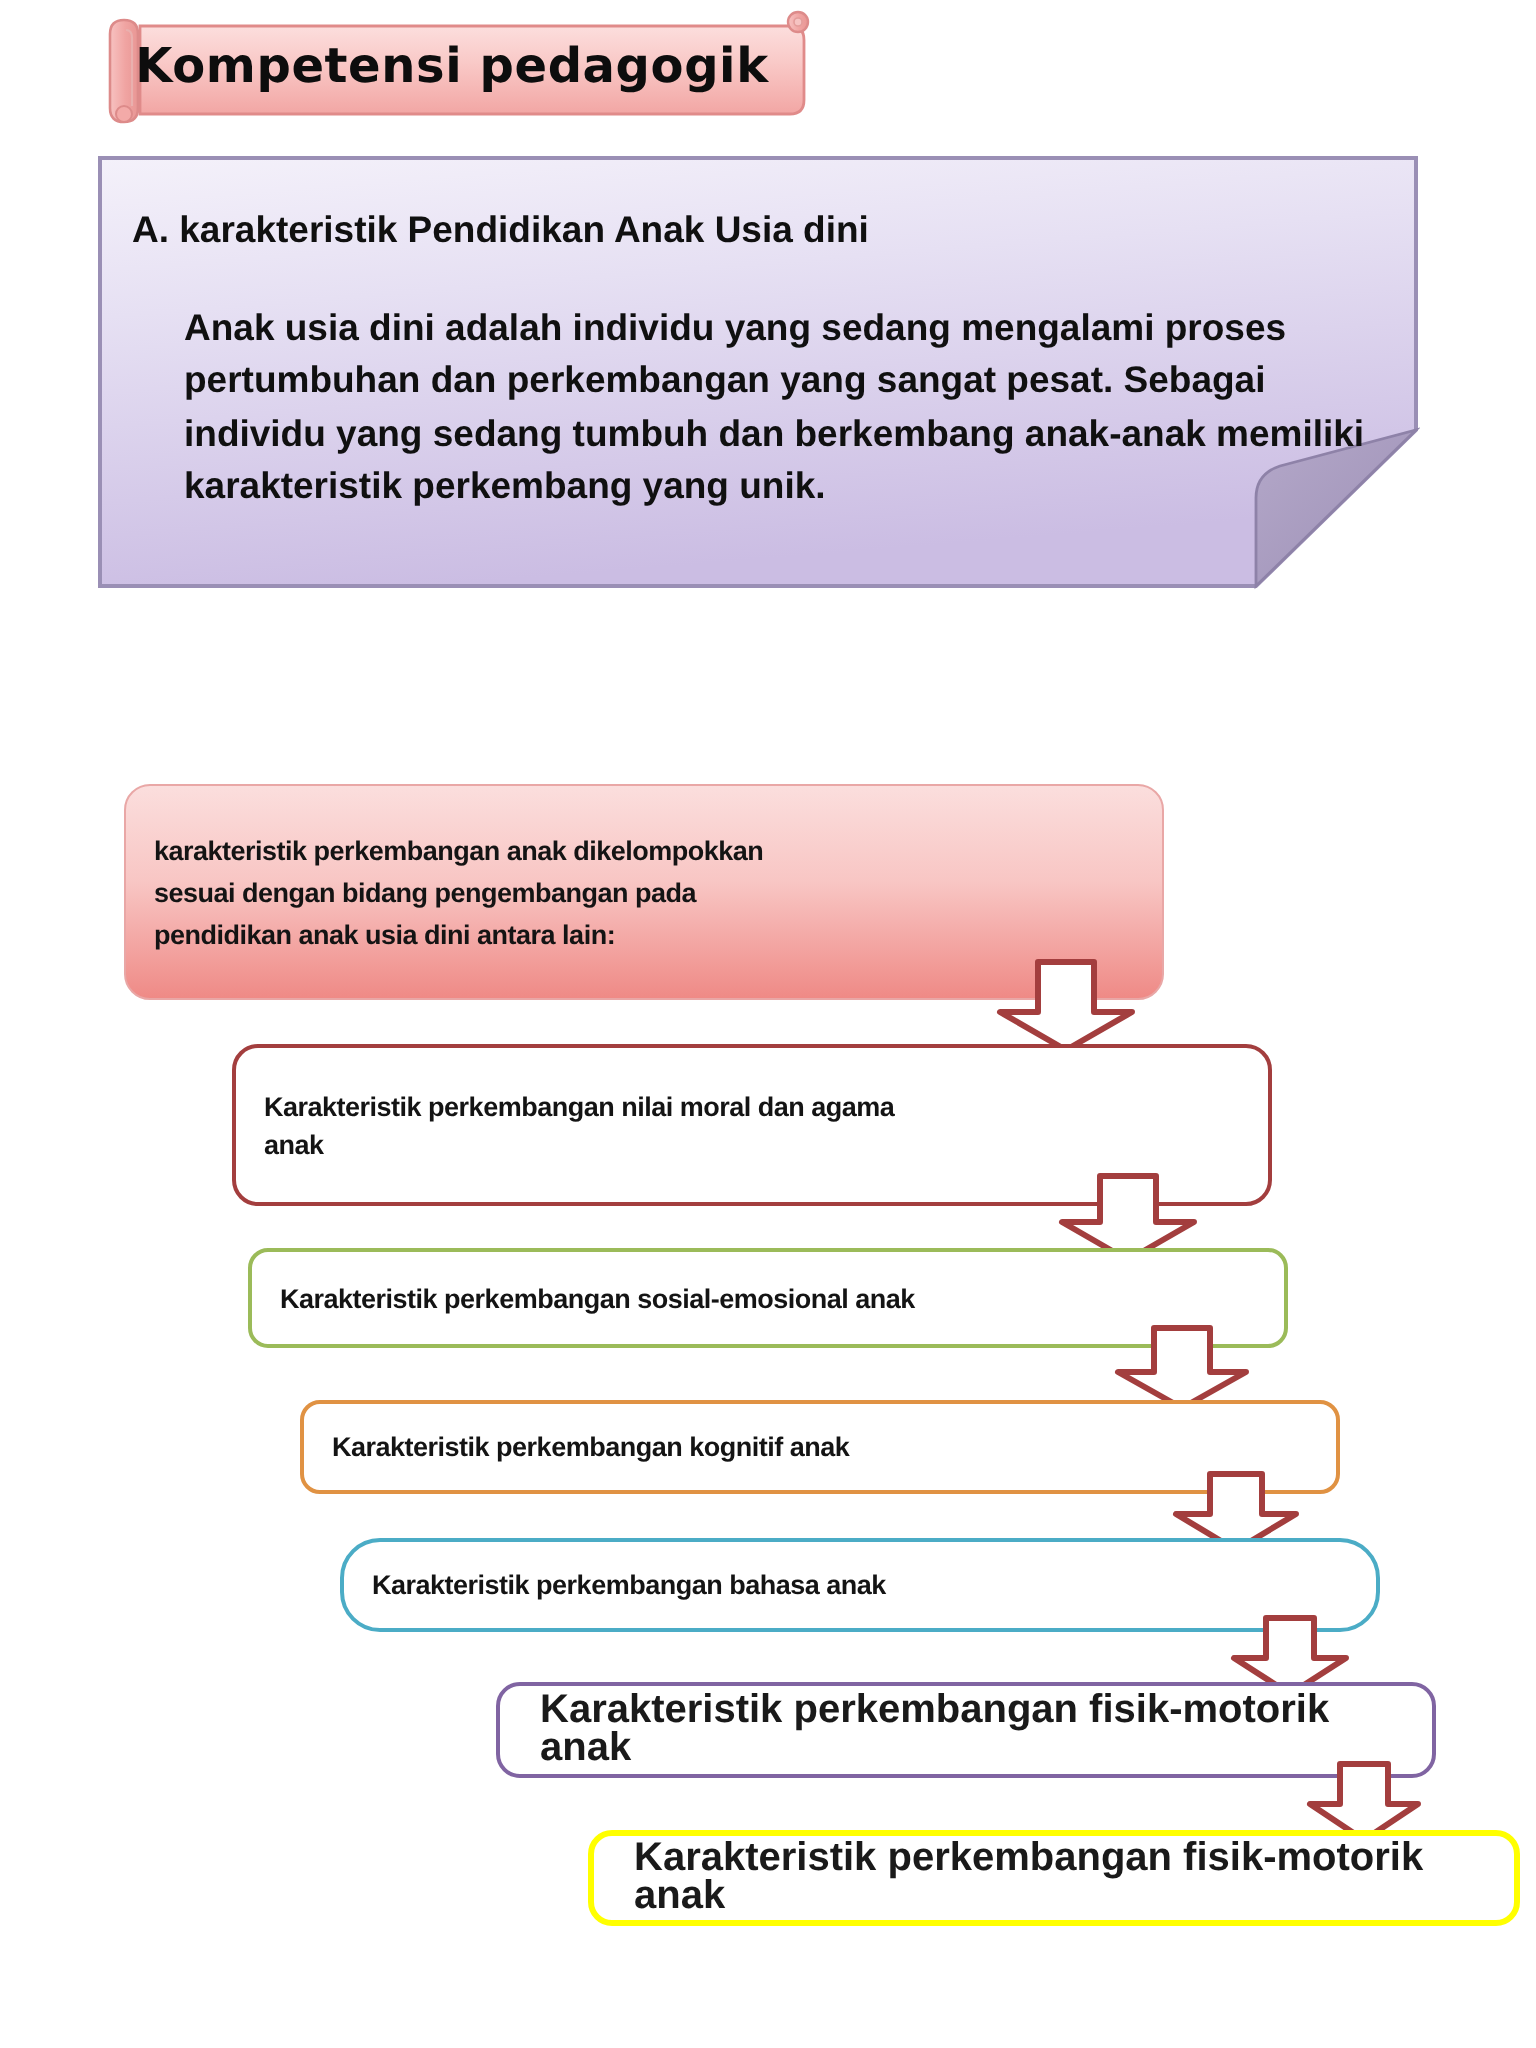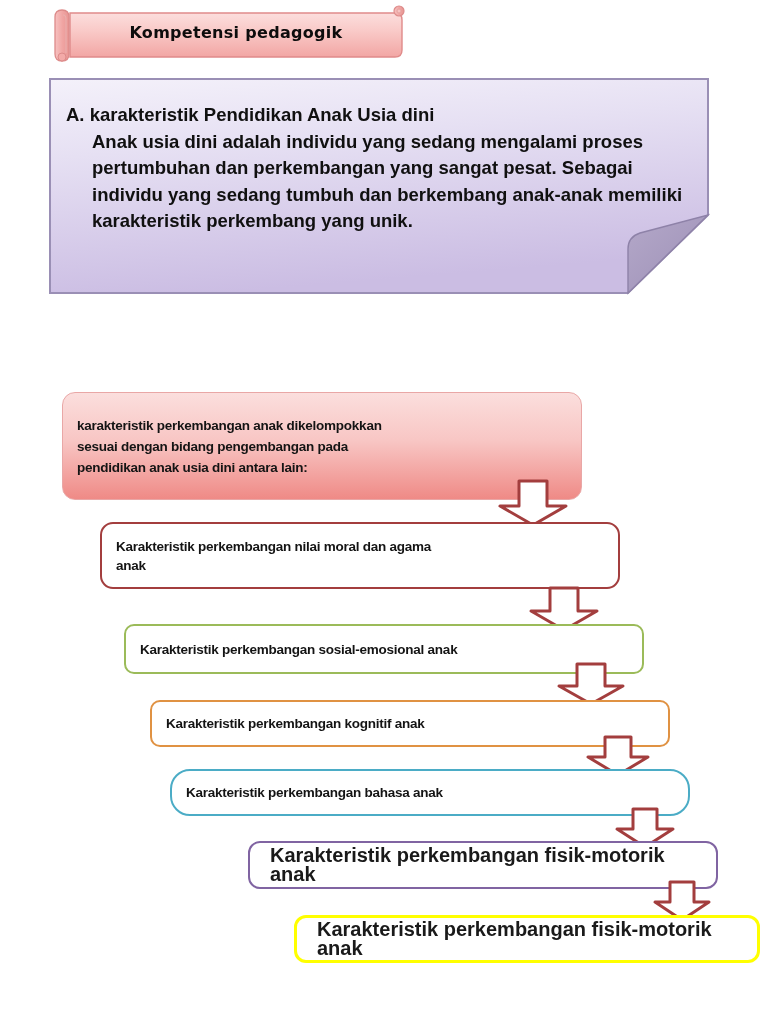--- a/index.html
+++ b/index.html
@@ -34,30 +34,30 @@
   .title-banner svg {
     position: absolute;
     left: 0;
     top: 0;
     width: 355px;
     height: 55px;
     overflow: visible;
   }
   .title-text {
     position: absolute;
-    left: 26px;
+    left: 16px;
     top: 0;
     width: 320px;
     height: 55px;
     display: flex;
     align-items: center;
     justify-content: center;
     font-family: "DejaVu Sans", sans-serif;
     font-weight: bold;
-    font-size: 16px;
+    font-size: 24px;
     letter-spacing: 0.3px;
     color: #0d0d0d;
     white-space: nowrap;
   }
 
   
   .body-box {
     position: absolute;
     left: 48px;
     top: 77px;
@@ -79,20 +79,21 @@
     font-weight: bold;
     font-size: 18.5px;
     line-height: 26.5px;
     color: #101010;
     white-space: pre-wrap;
   }
   .body-text .indent {
     display: block;
     padding-left: 26px;
     text-indent: 0;
+    margin-top: 22px;
   }
 
   
   .flow { position: absolute; left: 0; top: 0; width: 768px; height: 1024px; }
 
   .node {
     position: absolute;
     box-sizing: border-box;
     display: flex;
     align-items: center;
@@ -125,21 +126,21 @@
   }
   .node-intro .label {
     padding-top: 22px;
     font-weight: bold;
     font-size: 13.5px;
     line-height: 21px;
     color: #141414;
   }
 
   .node-b1 {
-    left: 88px; top: 522px; width: 520px; height: 67px;
+    left: 104px; top: 522px; width: 520px; height: 81px;
     border: 2.5px solid #a33e3e; border-radius: 13px;
   }
   .node-b2 {
     left: 112px; top: 624px; width: 520px; height: 50px;
     border: 2.5px solid #9bbb59; border-radius: 10px;
   }
   .node-b3 {
     left: 138px; top: 700px; width: 520px; height: 47px;
     border: 2.5px solid #e09243; border-radius: 10px;
   }

